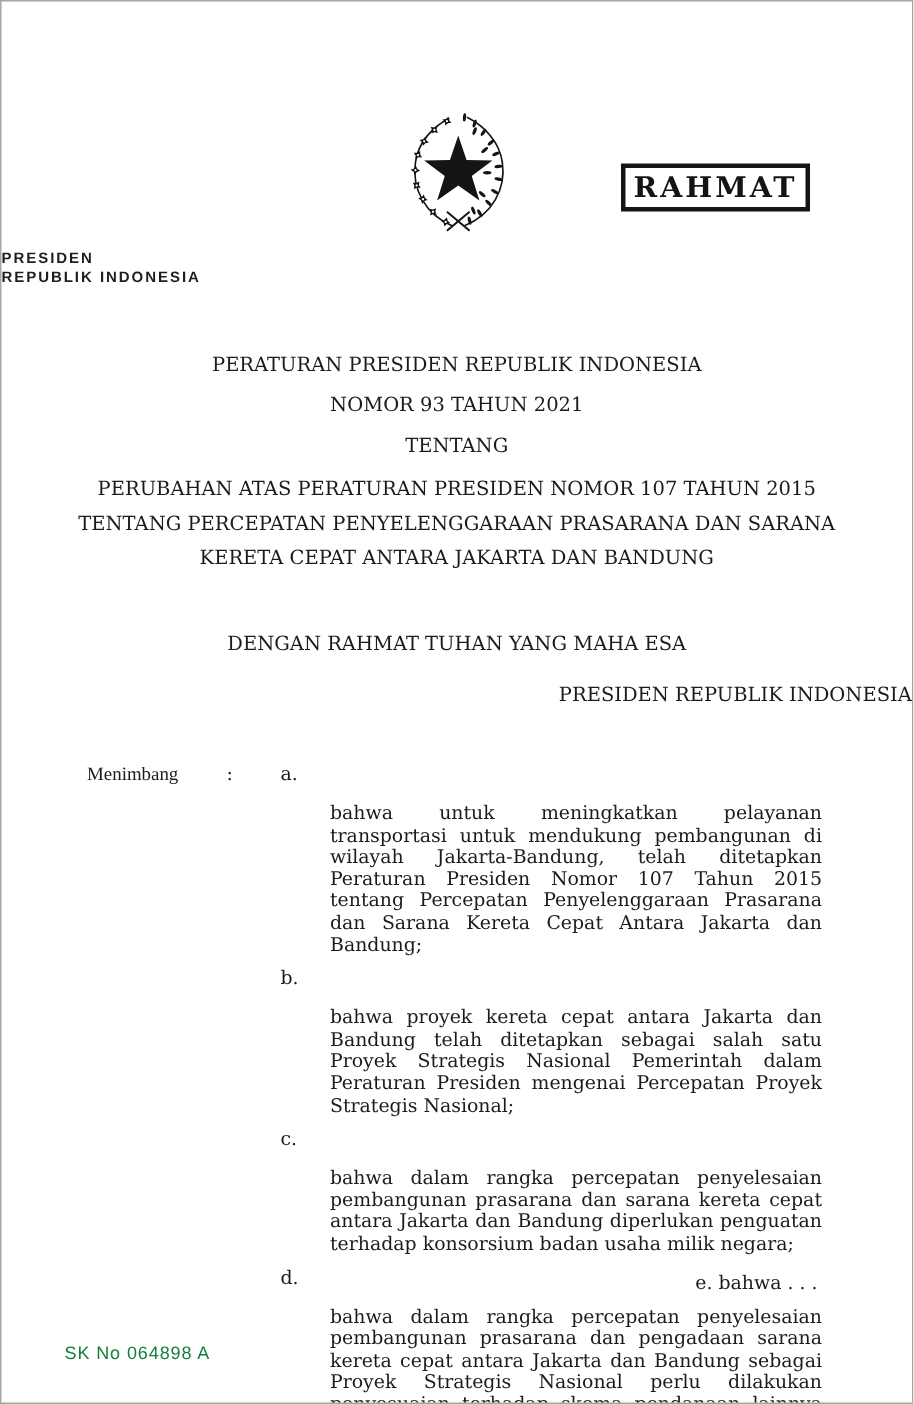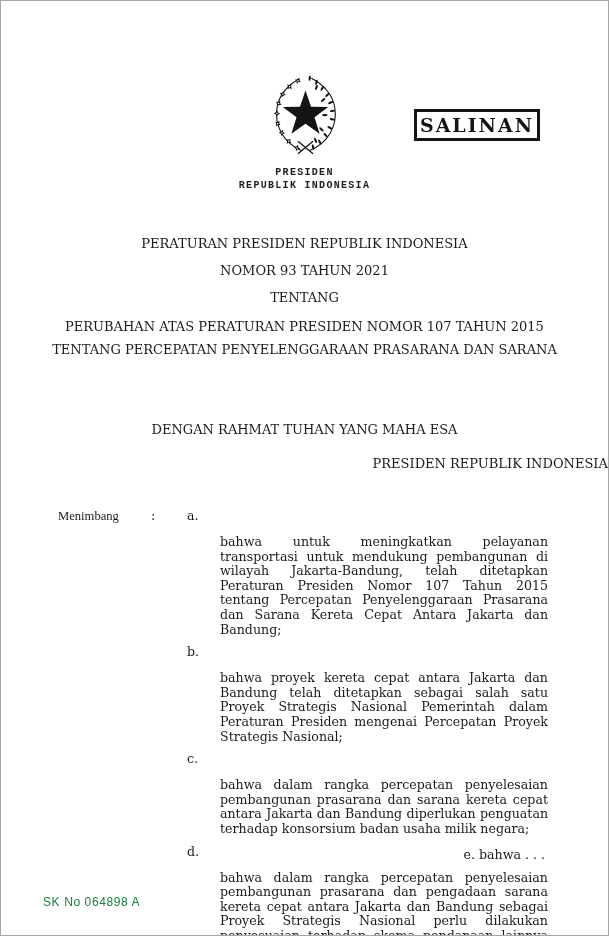--- a/index.html
+++ b/index.html
@@ -4,22 +4,22 @@
 <style>
   * { margin:0; padding:0; box-sizing:border-box; }
   html, body { background:#ffffff; }
   .page {
     position:relative; width:609px; height:936px;
     background:#ffffff; border:1px solid #a6a6a6; overflow:hidden;
     font-family:"DejaVu Serif", serif; color:#1b1b1b;
   }
   .emblem { position:absolute; left:262px; top:73px; width:85px; height:84px; }
   .letterhead {
-    position:absolute; left:0; top:166px; width:100%; text-align:center;
-    font-family:Liberation Mono, monospace; font-weight:bold;
+    position:absolute; left:0; top:166px; width:100%; text-align:left;
+    font-family:Liberation Sans, sans-serif; font-weight:bold;
     font-size:10px; letter-spacing:1.3px; line-height:12.5px; color:#1e1e1e;
   }
   .salinan {
     position:absolute; left:413px; top:108px; width:126px; height:32px;
     border:3px solid #141414; display:flex; align-items:center; justify-content:center;
     font-weight:bold; font-size:19px; letter-spacing:2px; color:#141414;
   }
   .title-block { position:absolute; left:0; top:229px; width:100%; text-align:center; font-size:13px; }
   .title-block .l27 { line-height:27px; }
   .title-group2 { margin-top:4px; }
@@ -85,35 +85,36 @@
         <use href="#gr" transform="translate(69,66) rotate(132)"></use>
         <use href="#gr" transform="translate(73,49) rotate(90)"></use>
         <use href="#gr" transform="translate(71,31) rotate(49)"></use>
         <use href="#gr" transform="translate(63,16) rotate(21)"></use>
       </g>
       <path fill="#141414" d="M50,19.5 L56.6,38.9 L77.1,39.2 L60.7,51.5 L66.8,71.1 L50,59.2 L33.2,71.1 L39.3,51.5 L22.9,39.2 L43.4,38.9 Z"></path>
     </svg>
   </div>
 
   <div class="salinan">
-    <span>SALINAN</span>
+    <span>RAHMAT</span>
   </div>
 
   <div class="letterhead">
     <div>PRESIDEN</div>
     <div>REPUBLIK INDONESIA</div>
   </div>
 
   <div class="title-block">
     <div class="l27">PERATURAN PRESIDEN REPUBLIK INDONESIA</div>
     <div class="l27">NOMOR 93 TAHUN 2021</div>
     <div class="l27">TENTANG</div>
     <div class="title-group2">
       <div class="l23">PERUBAHAN ATAS PERATURAN PRESIDEN NOMOR 107 TAHUN 2015</div>
       <div class="l23">TENTANG PERCEPATAN PENYELENGGARAAN PRASARANA DAN SARANA</div>
+      <div class="l23">KERETA CEPAT ANTARA JAKARTA DAN BANDUNG</div>
     </div>
   </div>
 
   <div class="invocation">DENGAN RAHMAT TUHAN YANG MAHA ESA</div>
   <div class="authority">PRESIDEN REPUBLIK INDONESIA,</div>
 
   <div class="considerations">
     <div class="c-label">Menimbang</div>
     <div class="c-colon">:</div>
     <div class="c-items">

